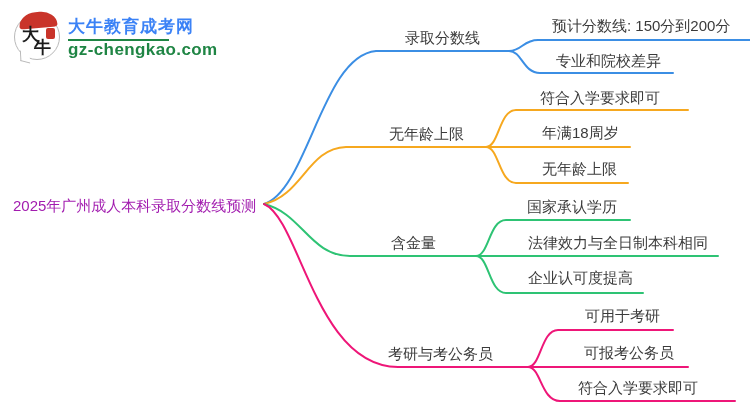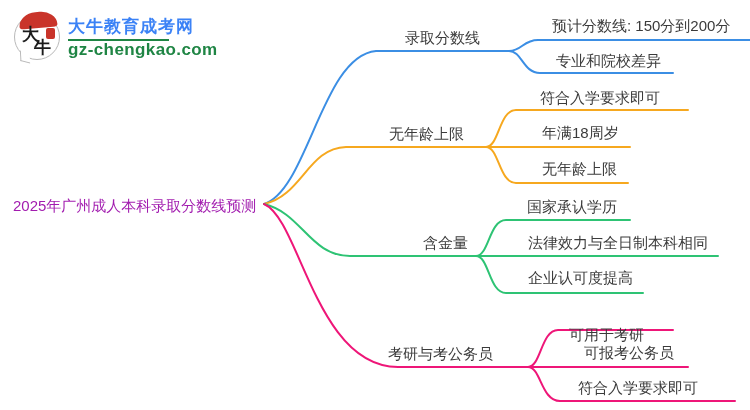--- a/index.html
+++ b/index.html
@@ -71,23 +71,23 @@
 
   <div class="topic" style="left:405px;top:28px;text-align:right;">录取分数线</div>
   <div class="topic" style="left:552px;top:16px;">预计分数线: 150分到200分</div>
   <div class="topic" style="left:556px;top:51px;">专业和院校差异</div>
 
   <div class="topic" style="left:389px;top:124px;">无年龄上限</div>
   <div class="topic" style="left:540px;top:88px;">符合入学要求即可</div>
   <div class="topic" style="left:542px;top:123px;">年满18周岁</div>
   <div class="topic" style="left:542px;top:159px;">无年龄上限</div>
 
-  <div class="topic" style="left:391px;top:233px;margin-left:32px;">含金量</div>
+  <div class="topic" style="left:391px;top:233px;">含金量</div>
   <div class="topic" style="left:527px;top:197px;">国家承认学历</div>
   <div class="topic" style="left:528px;top:233px;">法律效力与全日制本科相同</div>
   <div class="topic" style="left:528px;top:268px;">企业认可度提高</div>
 
   <div class="topic" style="left:388px;top:344px;text-align:center;">考研与考公务员</div>
-  <div class="topic" style="left:569px;top:306px;margin-top:19px;">可用于考研</div>
+  <div class="topic" style="left:585px;top:306px;">可用于考研</div>
   <div class="topic" style="left:584px;top:343px;">可报考公务员</div>
   <div class="topic" style="left:578px;top:378px;">符合入学要求即可</div>
 
 </div>
 
 </body></html>

